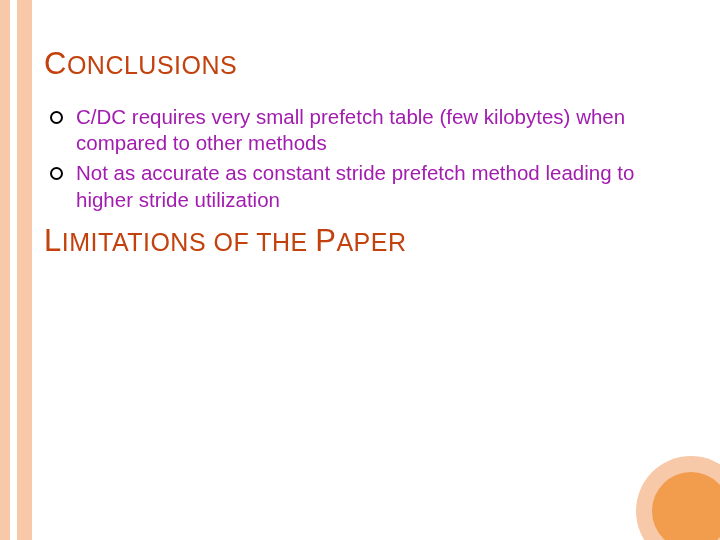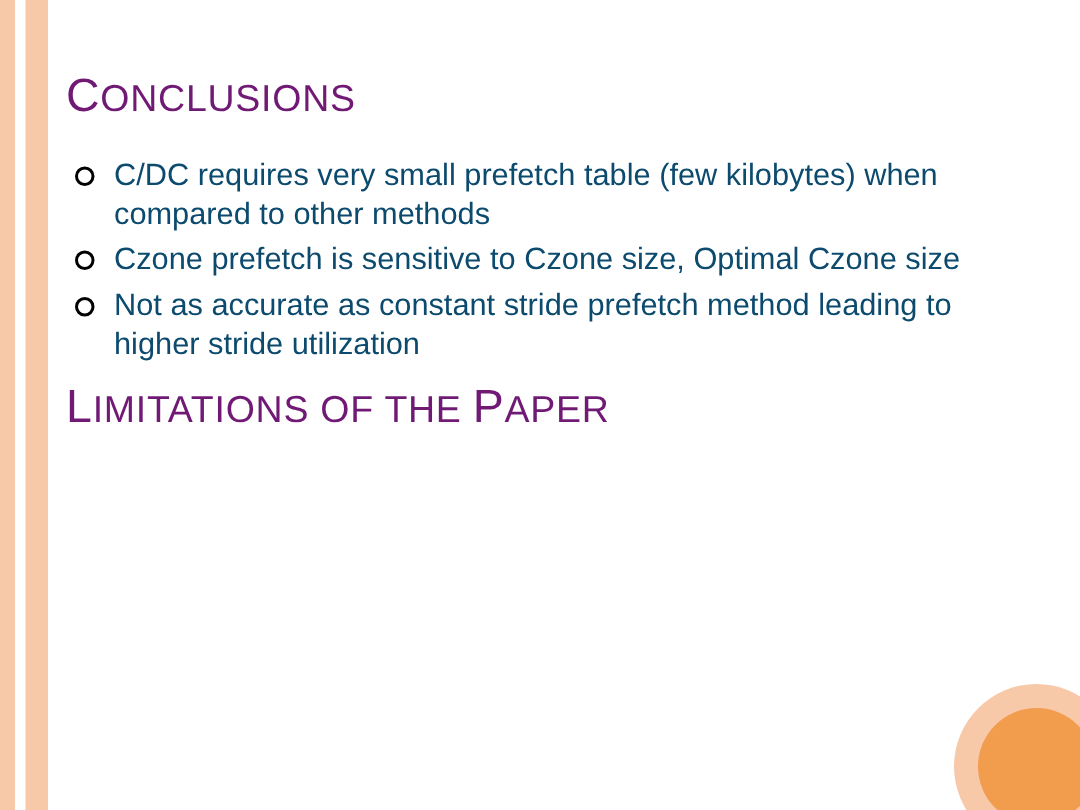--- a/index.html
+++ b/index.html
@@ -35,37 +35,37 @@
     border-radius: 50%;
     background: #f29c4d;
   }
   .content {
     position: absolute;
     left: 44px;
     right: 24px;
     top: 36px;
   }
   .heading {
-    color: #701a75;
+    color: #c2410c;
     font-size: 25px;
     letter-spacing: 0.5px;
     margin-bottom: 22px;
     margin-top: 10px;
   }
   .heading .cap { font-size: 31px; }
   .heading.two { }
   ul.bullets {
     list-style: none;
     padding-left: 22px;
     margin-bottom: 6px;
   }
   ul.bullets li {
     position: relative;
     font-size: 20.5px;
-    color: #0c4a6e;
+    color: #a21caf;
     line-height: 1.28;
     margin-bottom: 4px;
     padding-left: 10px;
   }
   ul.bullets li::before {
     content: "";
     position: absolute;
     left: -16px;
     top: 7px;
     width: 9px;
@@ -84,21 +84,20 @@
 <div class="circle-inner"></div>
 
 <div class="content">
 
   <div class="heading">
     <span class="cap">C</span><span>ONCLUSIONS</span>
   </div>
 
   <ul class="bullets">
     <li>C/DC requires very small prefetch table (few kilobytes) when compared to other methods</li>
-    <li>Czone prefetch is sensitive to Czone size, Optimal Czone size</li>
     <li>Not as accurate as constant stride prefetch method leading to higher stride utilization</li>
   </ul>
 
   <div class="heading two">
     <span class="cap">L</span><span>IMITATIONS OF THE </span><span class="cap">P</span><span>APER</span>
   </div>
 
 
 </div>
 

